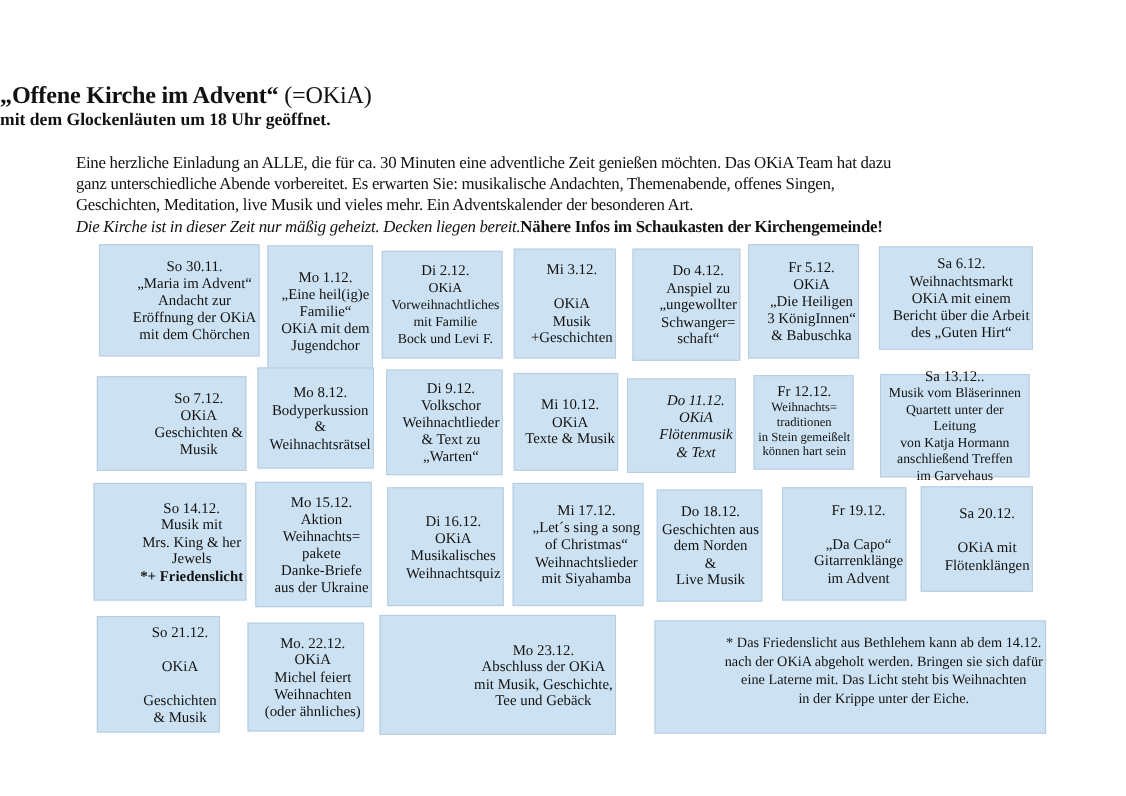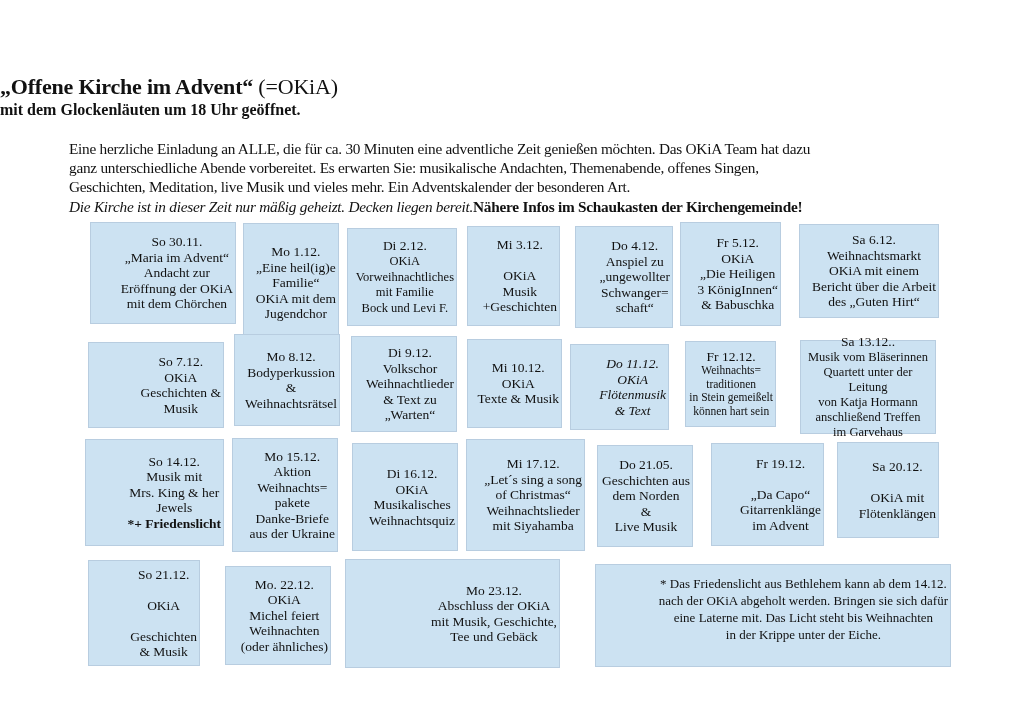--- a/index.html
+++ b/index.html
@@ -117,21 +117,21 @@
 aus der Ukraine</span></div></div>
 <div class="card" style="left:352px;top:443px;width:106px;height:108px;padding-left:33px;"><div class="inner"><span>Di 16.12.</span>
 <span>OKiA
 Musikalisches
 Weihnachtsquiz</span></div></div>
 <div class="card" style="left:466px;top:439px;width:119px;height:112px;"><div class="inner"><span>Mi 17.12.</span>
 <span>„Let´s sing a song
 of Christmas“
 Weihnachtslieder
 mit Siyahamba</span></div></div>
-<div class="card" style="left:597px;top:445px;width:96px;height:102px;"><div class="inner"><span>Do 21.05.</span>
+<div class="card" style="left:597px;top:445px;width:96px;height:102px;"><div class="inner"><span>Do 18.12.</span>
 <span>Geschichten aus
 dem Norden
 &amp;
 Live Musik</span></div></div>
 <div class="card" style="left:711px;top:443px;width:113px;height:103px;"><div class="inner"><span>Fr 19.12.</span>
 <span>
 „Da Capo“
 Gitarrenklänge
 im Advent</span></div></div>
 <div class="card" style="left:837px;top:442px;width:102px;height:96px;padding-left:44px;"><div class="inner"><span>Sa 20.12.</span>

